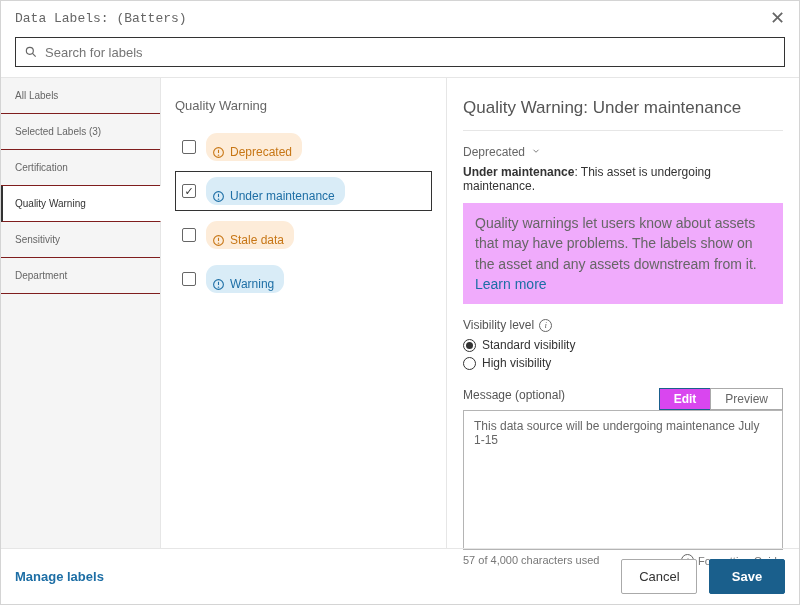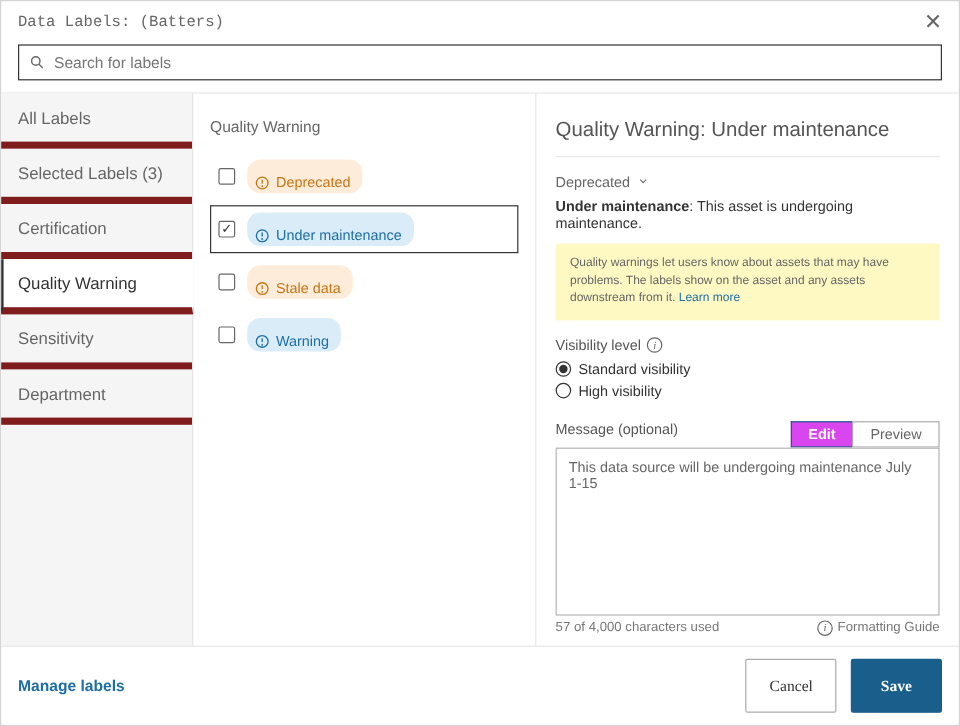--- a/index.html
+++ b/index.html
@@ -7,58 +7,58 @@
   .dialog { width: 800px; height: 605px; border: 1px solid #d4d4d4; display: flex; flex-direction: column; }
   .titlebar { display: flex; justify-content: space-between; align-items: center; padding: 8px 14px 10px 14px; }
   .titlebar-title { font-size: 13px; color: #666; font-family: Liberation Mono, monospace; }
   .close-x { font-size: 18px; color: #666; cursor: pointer; background: none; border: none; line-height: 1; }
   .search-row { padding: 0 14px 10px 14px; }
   .search-box { border: 1px solid #333; display: flex; align-items: center; height: 30px; padding: 0 8px; gap: 7px; }
   .search-box input { flex: 1; border: none; outline: none; font-size: 13px; color: #555; background: transparent; }
   .search-icon svg { display: block; }
   .main-area { flex: 1; display: flex; min-height: 0; border-top: 1px solid #e6e6e6; }
   .sidebar { width: 160px; background: #f5f5f5; border-right: 1px solid #e6e6e6; display: flex; flex-direction: column; }
-  .sidebar-item { padding: 12px 14px; font-size: 14px; color: #666; border-bottom: 6px solid #7f1d1d; cursor: pointer; background: #f5f5f5; }
+  .sidebar-item { padding: 12px 14px; font-size: 10px; color: #666; border-bottom: 1px solid #7f1d1d; cursor: pointer; background: #f5f5f5; }
   .sidebar-item.active { background: #fff; color: #333; border-left: 2px solid #333; padding-left: 12px; font-weight: 500; position: relative; margin-right:-1px; border-right:1px solid #fff;}
   .label-column { width: 285px; padding: 20px 14px; }
   .label-column h4 { font-size: 13px; font-weight: 400; color: #666; margin-bottom: 14px; }
   .label-row { display: flex; align-items: center; gap: 10px; padding: 5px 6px; margin-bottom: 4px; border: 1px solid transparent; }
   .label-row.selected { border: 1px solid #333; }
   .chk { width: 14px; height: 14px; border: 1px solid #666; border-radius: 2px; display: inline-flex; align-items: center; justify-content: center; background: #fff; flex-shrink:0;}
   .chk.checked::after { content: "✓"; font-size: 11px; color: #333; line-height: 1; }
   .pill { display: inline-flex; align-items: center; gap: 5px; border-radius: 11px; padding: 12px 10px 2px 6px; font-size: 12px; font-weight: 500; }
   .pill.orange { background: #fdecd9; color: #c77615; }
   .pill.blue { background: #d9ecf7; color: #1d6ea5; }
   .pill-icon { width: 13px; height: 13px; display: inline-flex; }
   .detail-column { flex: 1; border-left: 1px solid #e6e6e6; padding: 20px 16px 10px 16px; display: flex; flex-direction: column; min-height: 0; }
   .detail-title { font-size: 17px; color: #555; font-weight: 400; padding-bottom: 12px; border-bottom: 1px solid #e6e6e6; }
   .desc-header { margin-top: 14px; font-size: 12px; color: #666; display: flex; align-items: center; gap: 6px; cursor: pointer; }
   .desc-line { margin-top: 6px; font-size: 12px; color: #333; }
   .desc-line b { font-weight: 600; }
-  .info-box { background: #fef9c3; padding: 10px 12px; margin-top: 10px; font-size: 10px; color: #666; line-height: 1.45; }
+  .info-box { background: #f0abfc; padding: 10px 12px; margin-top: 10px; font-size: 14px; color: #666; line-height: 1.45; }
   .info-box a { color: #1d6ea5; text-decoration: none; font-weight: 500; }
   .vis-label { margin-top: 14px; font-size: 12px; color: #555; display: flex; align-items: center; gap: 5px; }
   .info-i { width: 13px; height: 13px; border: 1px solid #666; border-radius: 50%; display: inline-flex; align-items: center; justify-content: center; font-size: 9px; color: #666; font-style: italic; font-family: serif; }
   .radio-group { margin-top: 6px; }
   .radio-row { display: flex; align-items: center; gap: 6px; font-size: 12px; color: #333; margin-bottom: 4px; cursor: pointer; }
   .radio { width: 13px; height: 13px; border: 1px solid #333; border-radius: 50%; display: inline-flex; align-items: center; justify-content: center; }
   .radio.checked::after { content: ""; width: 7px; height: 7px; background: #333; border-radius: 50%; }
   .message-area { margin-top: 14px; display: flex; flex-direction: column; flex: 1; min-height: 0; }
   .message-head { display: flex; justify-content: space-between; }
   .message-head-left { font-size: 12px; color: #555; }
   .tab-pair { display: flex; }
   .tab-btn { font-size: 12px; padding: 3px 14px; border: 1px solid #aaa; cursor: pointer; background: #fff; color: #666; }
   .tab-btn.active { background: #d946ef; color: #fff; border-color: #1a5f8c; font-weight: 600; }
   .tab-btn:first-child { border-right: none; }
   .msg-textarea { flex: 1; width: 100%; border: 1px solid #b4b4b4; padding: 8px 10px; font-size: 12px; color: #666; resize: none; outline: none; font-family: inherit; margin-top: 0; min-height: 140px; }
   .char-row { display: flex; justify-content: space-between; font-size: 11px; color: #777; margin-top: 4px; }
   .format-guide { display: inline-flex; align-items: center; gap: 4px; cursor: pointer; }
   .footer { display: flex; justify-content: space-between; align-items: center; padding: 10px 14px; border-top: 1px solid #e6e6e6; }
   .manage-link { color: #1d6ea5; font-size: 13px; font-weight: 600; cursor: pointer; }
-  .btn { min-width: 76px; height: 45px; font-size: 13px; border-radius: 2px; cursor: pointer; font-family: Liberation Serif, serif; }
+  .btn { min-width: 76px; height: 35px; font-size: 13px; border-radius: 2px; cursor: pointer; }
   .btn-cancel { background: #fff; border: 1px solid #aaa; color: #333; margin-right: 8px; }
   .btn-save { background: #1a5f8c; border: 1px solid #1a5f8c; color: #fff; font-weight: 600; }
   .chevron-down { display:inline-block; transform: rotate(0deg);}
 </style>
 </head>
 <body>
 
 <div class="dialog">
   <div class="titlebar">
     <span class="titlebar-title">Data Labels: (Batters)</span>

